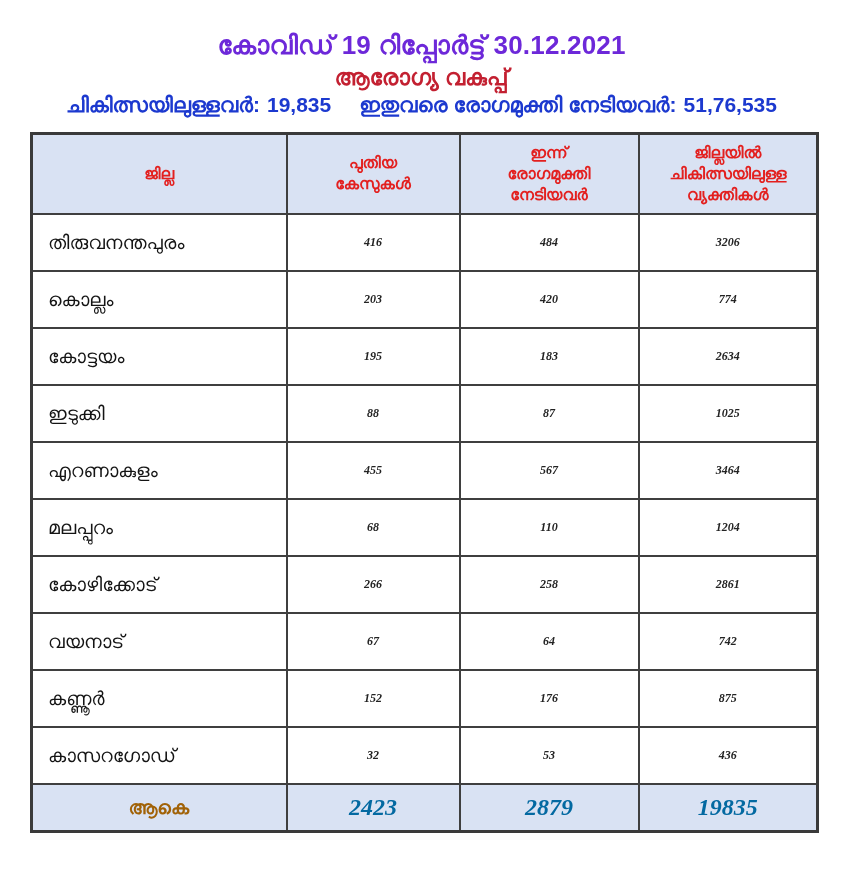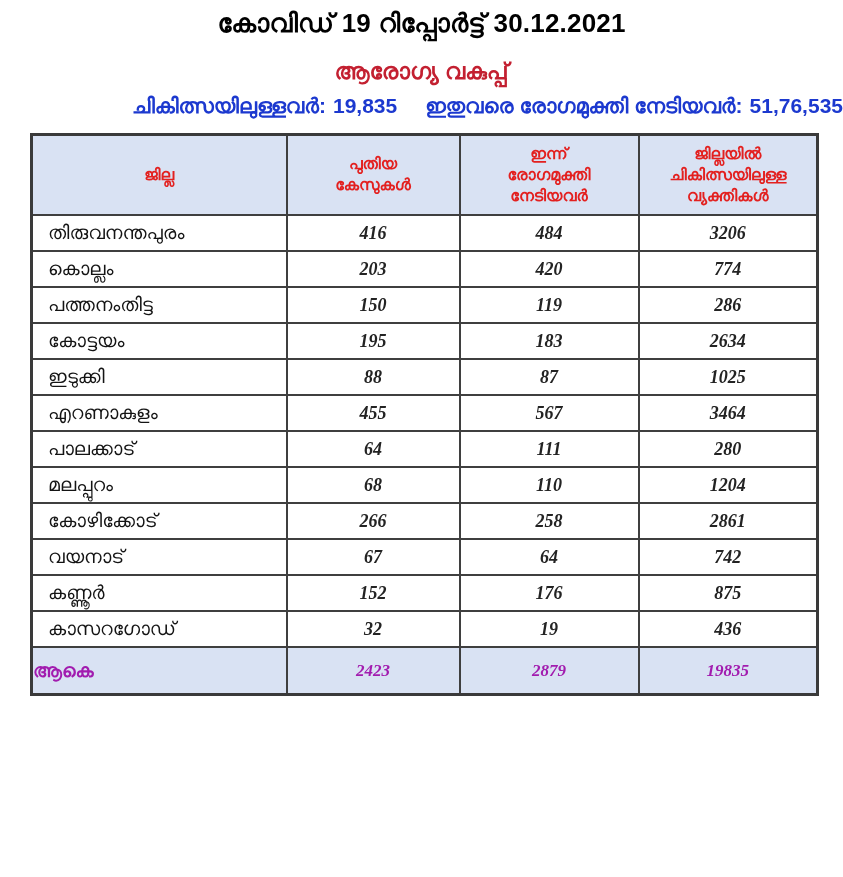--- a/index.html
+++ b/index.html
@@ -10,37 +10,37 @@
     width: 843px;
     font-family: "Liberation Sans", sans-serif;
   }
   .page {
     width: 843px;
     height: 877px;
     background: #ffffff;
     overflow: hidden;
   }
   .report-title {
-    margin-top: 8px;
-    text-align: center;
-    color: #000000;
+    margin-top: 30px;
+    text-align: center;
+    color: #6d28d9;
     font-size: 26px;
     font-weight: bold;
     letter-spacing: 0.2px;
   }
   .report-subtitle {
-    margin-top: 19px;
+    margin-top: 3px;
     text-align: center;
     color: #c32031;
     font-size: 23px;
     font-weight: bold;
   }
   .summary-stats {
-    margin-top: 9px;
-    text-align: right;
+    margin-top: 2px;
+    text-align: center;
     color: #1c39cf;
     font-size: 21px;
     font-weight: bold;
     white-space: nowrap;
   }
   .stat-group { display: inline-block; }
   .stat-label { margin-right: 7px; }
   .stats-gap { display: inline-block; width: 28px; }
 
   table.report-table {
@@ -58,51 +58,52 @@
     color: #e3201f;
     font-size: 16px;
     font-weight: bold;
     line-height: 1.3;
     padding: 8px 30px;
     text-align: center;
     vertical-align: middle;
   }
   .report-table th.district-head { padding: 8px 60px; }
   td.district-cell {
-    height: 36px;
+    height: 57px;
     text-align: left;
     padding-left: 15px;
     font-size: 19px;
     color: #141414;
     background: #ffffff;
   }
   td.num-cell {
     text-align: center;
     font-family: "Liberation Serif", serif;
     font-style: italic;
     font-weight: 600;
-    font-size: 18px;
+    font-size: 12px;
     color: #232323;
     background: #ffffff;
   }
   tr.total-row td {
     background: #d9e2f3;
     height: 47px;
   }
   tr.total-row td.total-label-cell {
-    color: #a21caf;
+    text-align: center;
+    color: #a16207;
     font-size: 19px;
     font-weight: bold;
     padding-left: 0;
     margin-top: 9px;
   }
   tr.total-row td.num-cell {
-    color: #a21caf;
-    font-weight: bold;
-    font-size: 17px;
+    color: #0369a1;
+    font-weight: bold;
+    font-size: 24px;
   }
 </style>
 </head>
 <body>
 
 <div class="page">
 
   <div class="report-title">കോവിഡ് 19 റിപ്പോർട്ട് 30.12.2021</div>
 
   <div class="report-subtitle">ആരോഗ്യ വകുപ്പ്</div>
@@ -135,26 +136,20 @@
     <td class="num-cell">3206</td>
   </tr>
 
   <tr>
     <td class="district-cell">കൊല്ലം</td>
     <td class="num-cell">203</td>
     <td class="num-cell">420</td>
     <td class="num-cell">774</td>
   </tr>
 
-  <tr>
-    <td class="district-cell">പത്തനംതിട്ട</td>
-    <td class="num-cell">150</td>
-    <td class="num-cell">119</td>
-    <td class="num-cell">286</td>
-  </tr>
 
 
   <tr>
     <td class="district-cell">കോട്ടയം</td>
     <td class="num-cell">195</td>
     <td class="num-cell">183</td>
     <td class="num-cell">2634</td>
   </tr>
 
   <tr>
@@ -165,26 +160,20 @@
   </tr>
 
   <tr>
     <td class="district-cell">എറണാകുളം</td>
     <td class="num-cell">455</td>
     <td class="num-cell">567</td>
     <td class="num-cell">3464</td>
   </tr>
 
 
-  <tr>
-    <td class="district-cell">പാലക്കാട്</td>
-    <td class="num-cell">64</td>
-    <td class="num-cell">111</td>
-    <td class="num-cell">280</td>
-  </tr>
 
   <tr>
     <td class="district-cell">മലപ്പുറം</td>
     <td class="num-cell">68</td>
     <td class="num-cell">110</td>
     <td class="num-cell">1204</td>
   </tr>
 
   <tr>
     <td class="district-cell">കോഴിക്കോട്</td>
@@ -203,21 +192,21 @@
   <tr>
     <td class="district-cell">കണ്ണൂർ</td>
     <td class="num-cell">152</td>
     <td class="num-cell">176</td>
     <td class="num-cell">875</td>
   </tr>
 
   <tr>
     <td class="district-cell">കാസറഗോഡ്</td>
     <td class="num-cell">32</td>
-    <td class="num-cell">19</td>
+    <td class="num-cell">53</td>
     <td class="num-cell">436</td>
   </tr>
 </tbody>
     <tfoot>
       <tr class="total-row">
         <td class="total-label-cell">ആകെ</td>
         <td class="num-cell">2423</td>
         <td class="num-cell">2879</td>
         <td class="num-cell">19835</td>
       </tr>

